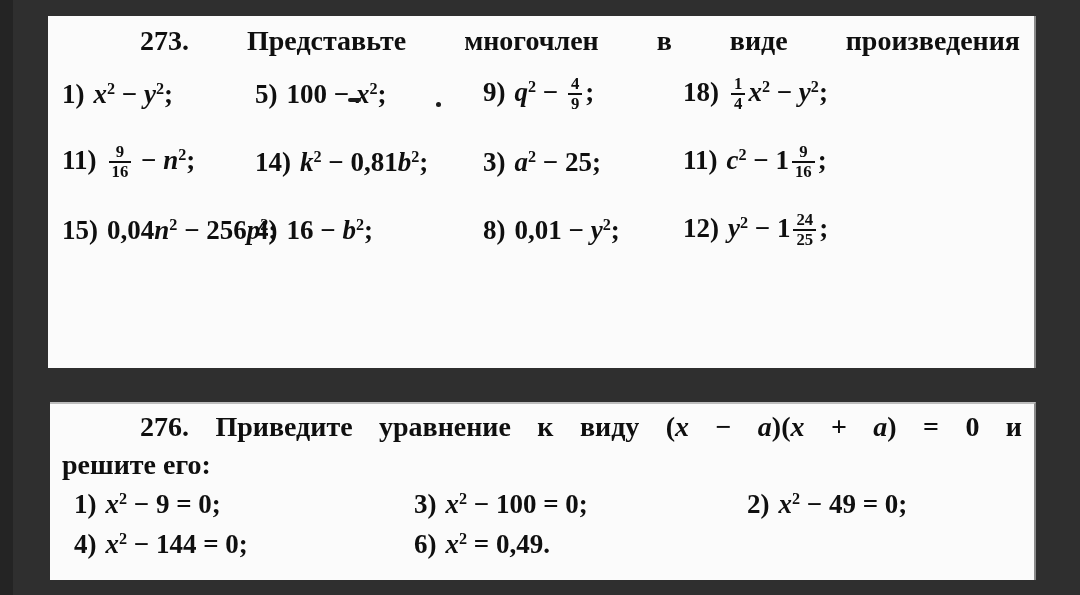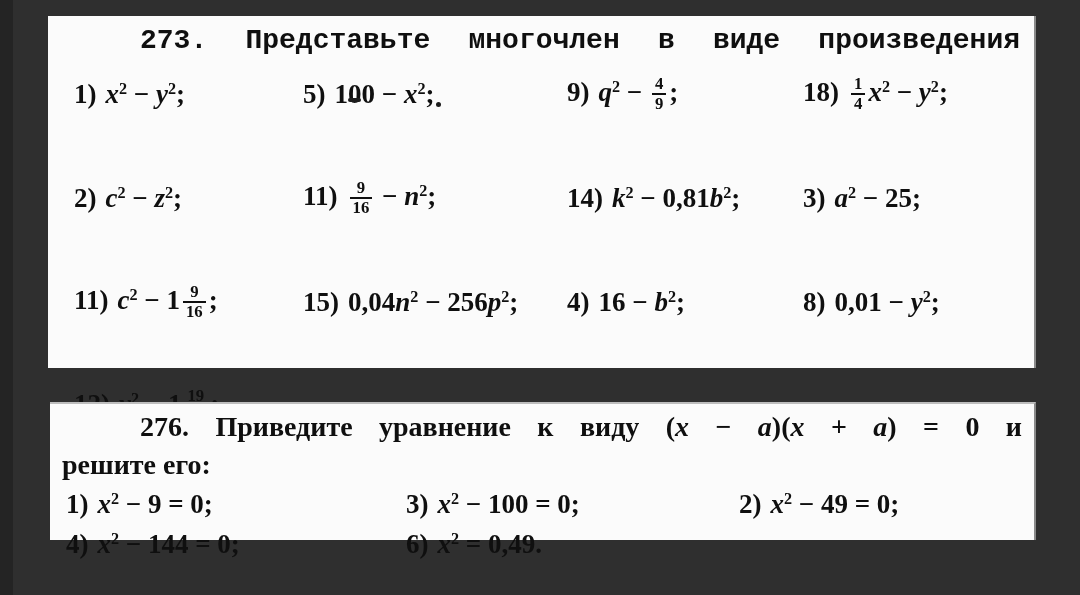--- a/index.html
+++ b/index.html
@@ -10,32 +10,32 @@
   }
   .edge-strip{
     position:absolute;left:0;top:0;width:13px;height:595px;background:#242424;
   }
   .panel{
     position:absolute;background:#fbfbfb;color:#0f0f0f;
     border-right:2px solid #8a8a8a;
     box-sizing:border-box;
   }
   .panel-273{left:48px;top:16px;width:988px;height:352px;padding:6px 14px 0 14px;}
-  .panel-276{left:50px;top:402px;width:986px;height:138px;padding:4px 12px 0 12px;border-top:2px solid #bdbdbd;}
+  .panel-276{left:50px;top:402px;width:986px;height:178px;padding:4px 12px 0 12px;border-top:2px solid #bdbdbd;}
   .title-line{
     margin:0;font-weight:700;font-size:28px;line-height:38px;
     white-space:normal;
   }
   .justify{text-align:justify;text-align-last:justify;}
-  .indent-273{text-indent:78px;font-family:Liberation Mono, monospace;}
+  .indent-273{text-indent:78px;}
   .indent-276{text-indent:78px;}
   .ex-num{font-weight:700;}
   .grid{display:grid;font-weight:700;font-size:27px;}
-  .grid-273{grid-template-columns:193px 228px 200px auto;grid-auto-rows:68px;margin-left:12px;align-items:center;gap:36px;}
-  .grid-276{grid-template-columns:340px 333px auto;grid-auto-rows:40px;margin-left:4px;align-items:center;}
+  .grid-273{grid-template-columns:193px 228px 200px auto;grid-auto-rows:68px;margin-left:0px;align-items:center;}
+  .grid-276{grid-template-columns:340px 333px auto;grid-auto-rows:40px;margin-left:12px;align-items:center;}
   .cell{white-space:nowrap;}
   .lbl{margin-right:9px;}
   i{font-style:italic;font-family:"Liberation Serif","DejaVu Serif",serif;}
   sup{font-size:0.60em;vertical-align:baseline;position:relative;top:-0.55em;line-height:0;}
   .frac{
     display:inline-block;text-align:center;vertical-align:-0.50em;
     font-size:0.62em;line-height:1.08;margin:0 3px;font-weight:700;
   }
   .frac .num{display:block;border-bottom:2px solid #0f0f0f;padding:0 3px;}
   .frac .den{display:block;padding:0 3px;}
@@ -51,29 +51,28 @@
 
 <section class="panel panel-273">
   <p class="title-line justify indent-273"><span class="ex-num">273.</span> <span>Представьте многочлен в виде произведения</span></p>
   <span class="artifact artifact-dash"></span>
   <span class="artifact artifact-dot"></span>
   <div class="grid grid-273">
     <div class="cell"><span class="lbl">1)</span><span class="expr"><i>x</i><sup>2</sup> − <i>y</i><sup>2</sup>;</span></div>
     <div class="cell"><span class="lbl">5)</span><span class="expr">100 − <i>x</i><sup>2</sup>;</span></div>
     <div class="cell"><span class="lbl">9)</span><span class="expr"><i>q</i><sup>2</sup> − <span class="frac"><span class="num">4</span><span class="den">9</span></span>;</span></div>
     <div class="cell"><span class="lbl">18)</span><span class="expr"><span class="frac"><span class="num">1</span><span class="den">4</span></span><i>x</i><sup>2</sup> − <i>y</i><sup>2</sup>;</span></div>
-    <div class="cell"><span class="lbl">2)</span><span class="expr"><i>c</i><sup>2</sup> − <i>z</i><sup>2</sup>;</span></div>
     <div class="cell"><span class="lbl">11)</span><span class="expr"><span class="frac"><span class="num">9</span><span class="den">16</span></span> − <i>n</i><sup>2</sup>;</span></div>
     <div class="cell"><span class="lbl">14)</span><span class="expr"><i>k</i><sup>2</sup> − 0,81<i>b</i><sup>2</sup>;</span></div>
     <div class="cell"><span class="lbl">3)</span><span class="expr"><i>a</i><sup>2</sup> − 25;</span></div>
     <div class="cell"><span class="lbl">11)</span><span class="expr"><i>c</i><sup>2</sup> − 1<span class="frac"><span class="num">9</span><span class="den">16</span></span>;</span></div>
     <div class="cell"><span class="lbl">15)</span><span class="expr">0,04<i>n</i><sup>2</sup> − 256<i>p</i><sup>2</sup>;</span></div>
     <div class="cell"><span class="lbl">4)</span><span class="expr">16 − <i>b</i><sup>2</sup>;</span></div>
     <div class="cell"><span class="lbl">8)</span><span class="expr">0,01 − <i>y</i><sup>2</sup>;</span></div>
-    <div class="cell"><span class="lbl">12)</span><span class="expr"><i>y</i><sup>2</sup> − 1<span class="frac"><span class="num">19</span><span class="den">25</span></span>;</span></div>
+    <div class="cell"><span class="lbl">12)</span><span class="expr"><i>y</i><sup>2</sup> − 1<span class="frac"><span class="num">24</span><span class="den">25</span></span>;</span></div>
   </div>
 </section>
 
 <section class="panel panel-276">
   <p class="title-line justify indent-276"><span class="ex-num">276.</span> <span>Приведите уравнение к виду (<i>x</i> − <i>a</i>)(<i>x</i> + <i>a</i>) = 0 и</span></p>
   <p class="title-line">решите его:</p>
   <div class="grid grid-276">
     <div class="cell"><span class="lbl">1)</span><span class="expr"><i>x</i><sup>2</sup> − 9 = 0;</span></div>
     <div class="cell"><span class="lbl">3)</span><span class="expr"><i>x</i><sup>2</sup> − 100 = 0;</span></div>
     <div class="cell"><span class="lbl">2)</span><span class="expr"><i>x</i><sup>2</sup> − 49 = 0;</span></div>

